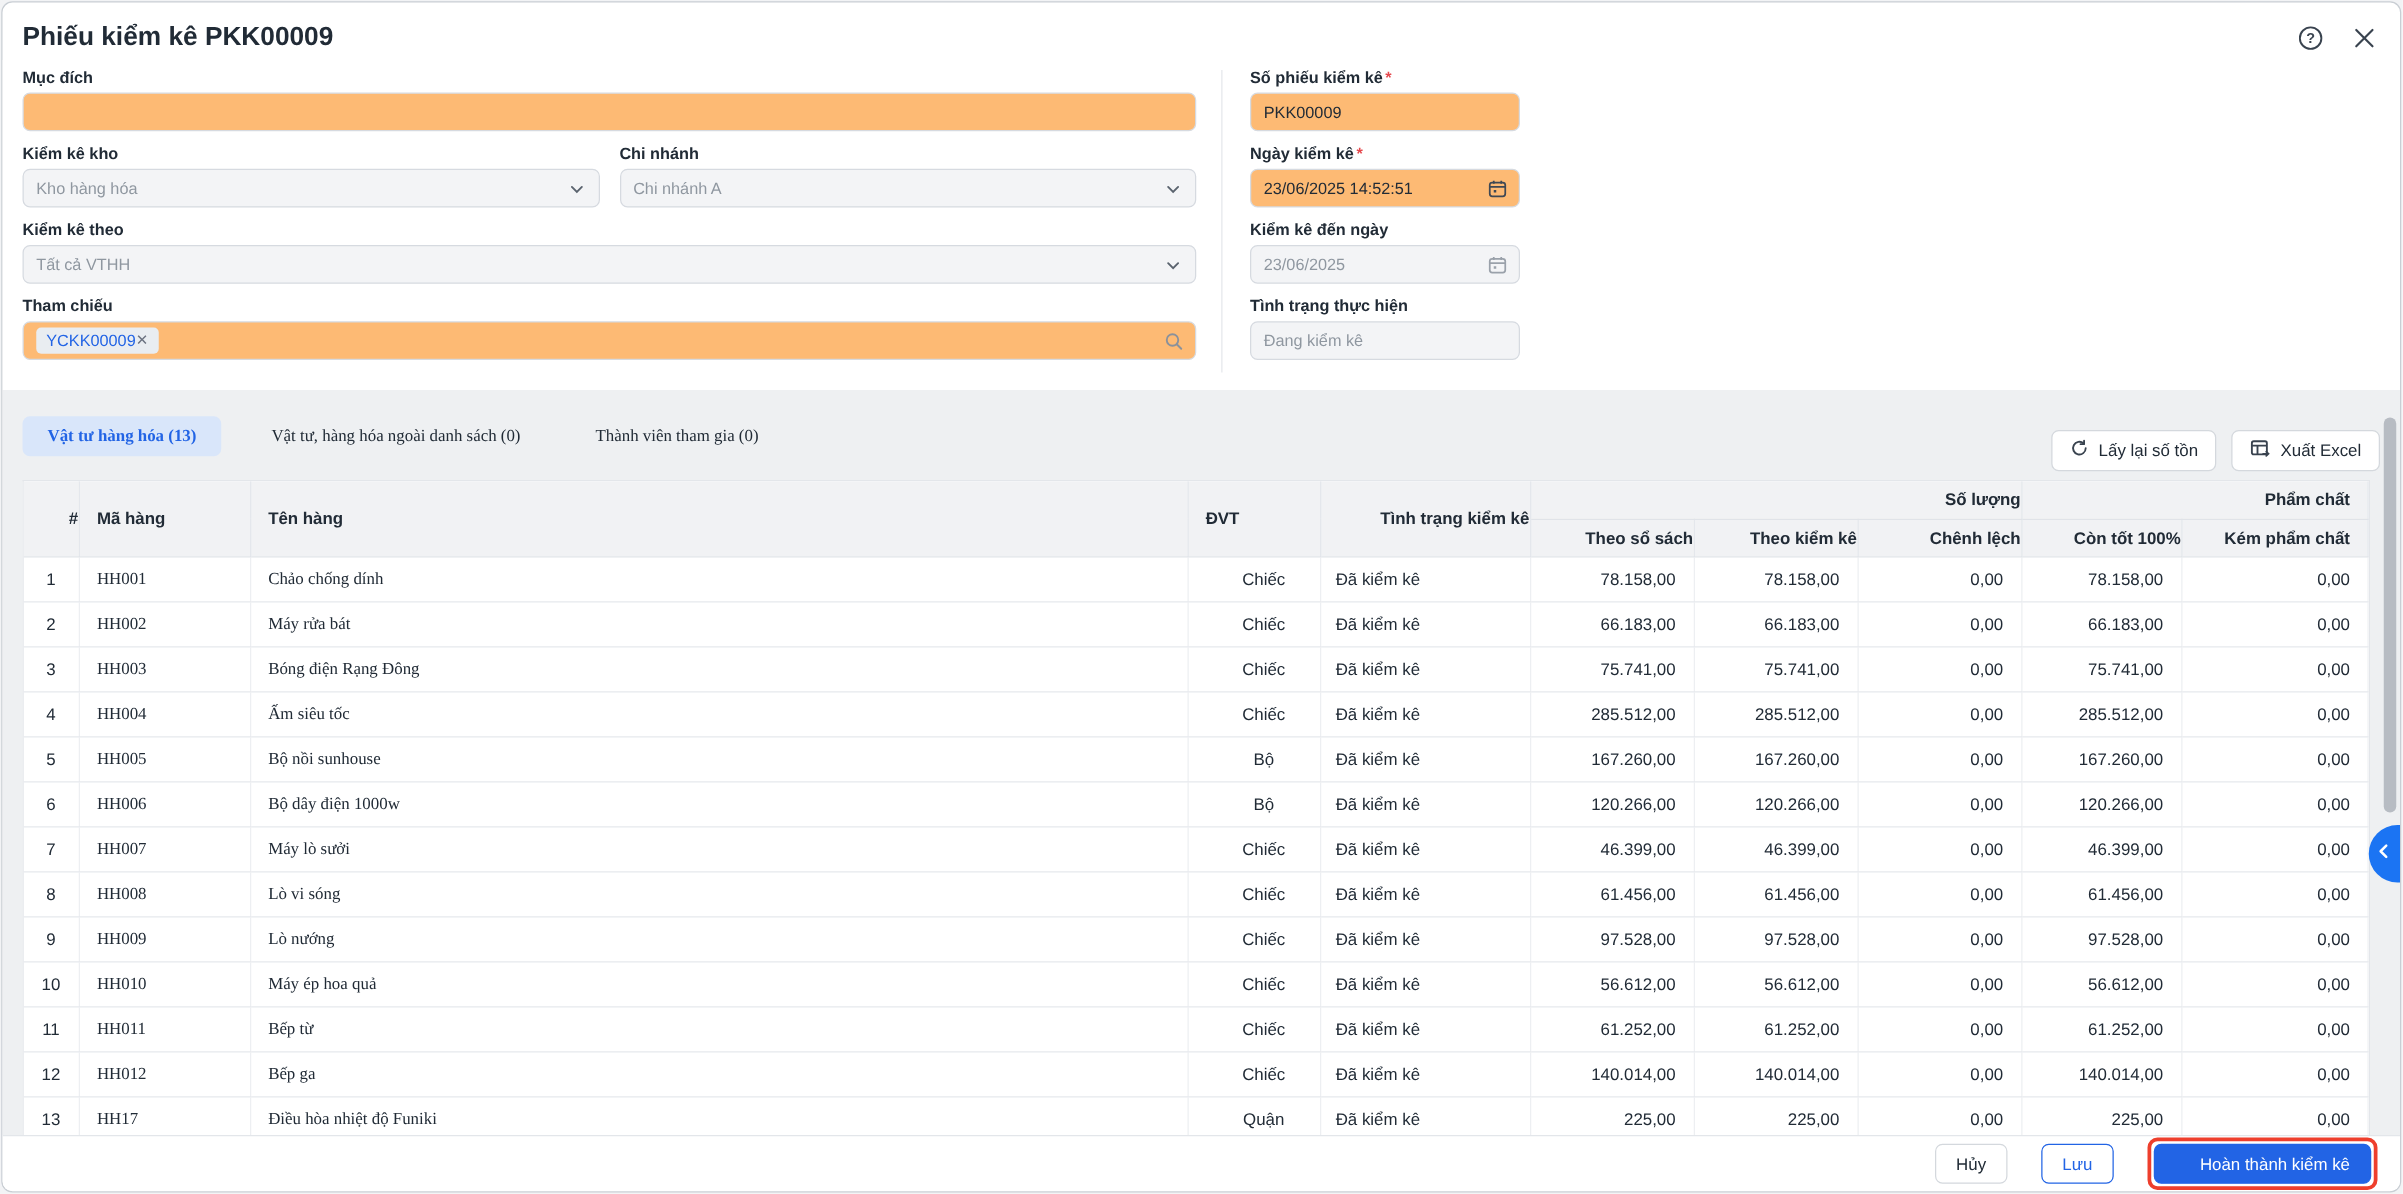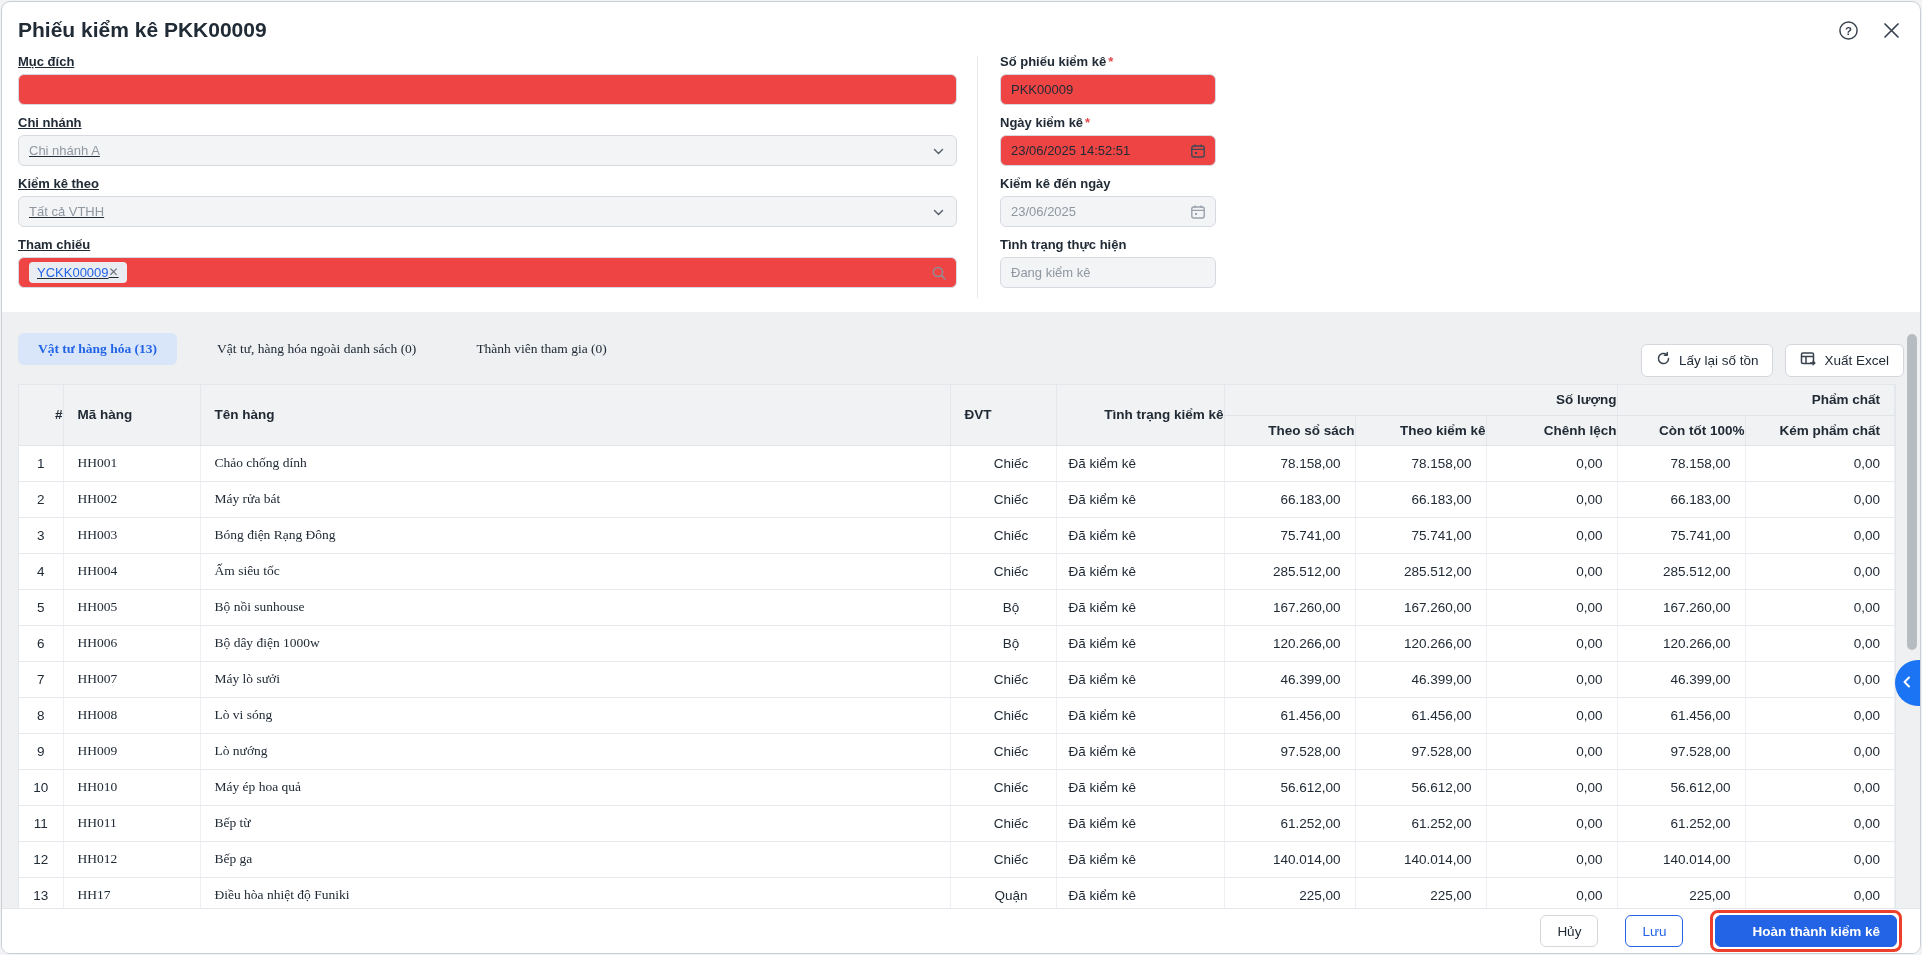--- a/index.html
+++ b/index.html
@@ -7,27 +7,27 @@
   .modal { position:relative; width:1920px; height:953px; margin:1px; background:#fff; border:1px solid #c9ced4; border-radius:9px; overflow:hidden; display:flex; flex-direction:column; }
 
   
   .title-row { display:flex; align-items:center; padding:16px 20px 6px 16px; }
   .page-title { font-size:21px; font-weight:700; flex:1; }
   .hdr-icons { display:flex; align-items:center; gap:24px; color:#39434f; }
   .icon-btn { cursor:pointer; display:flex; align-items:center; justify-content:center; background:none; border:none; color:#39434f; }
 
   
   .form-wrap { display:flex; padding:6px 16px 14px; background:#fff; }
-  .form-left { width:939px;text-decoration:underline; }
+  .form-left { width:939px; }
   .form-divider { width:1px; background:#e5e8ec; margin:2px 0 0 20px; }
   .form-right { width:216px; margin-left:22px; }
   .field { margin-bottom:10px; }
   .field .lbl { display:block; font-size:13px; font-weight:700; margin-bottom:5px; color:#212b36; }
   .req { color:#e5484d; font-weight:700; margin-left:2px; }
-  .control { position:relative; height:31px; border:1px solid #d6dae0; border-radius:6px; background:#ef4444; display:flex; align-items:center; padding:0 10px; font-size:13px; }
+  .control { position:relative; height:31px; border:1px solid #d6dae0; border-radius:6px; background:#fdba74; display:flex; align-items:center; padding:0 10px; font-size:13px; }
   input.control { width:100%; outline:none; color:#212b36; }
   .control.disabled { background:#f3f4f6; color:#8f97a0; }
   .duo { display:flex; gap:16px; }
   .duo .field { flex:1; margin-bottom:10px; }
   .select .chev { position:absolute; right:11px; top:9px; }
   .with-icon .tail-ico { position:absolute; right:9px; top:7px; }
   .chip { display:inline-flex; align-items:center; gap:0; background:#e9edf1; border-radius:4px; padding:3px 8px; color:#2264e5; font-size:13px; line-height:15px; }
   .chip .x { color:#6b7280; font-size:12px; cursor:pointer; }
   .date-val { flex:1; color:#212b36; }
   .control.disabled .date-val { color:#8f97a0; }
@@ -51,21 +51,21 @@
   td.c-center { text-align:center; padding:0; }
   td.c-num { text-align:right; padding-right:14px; }
   td.cell-name, td.cell-code { padding-left:14px;font-family:Liberation Serif, serif; }
   td.cell-unit { padding-left:24px;text-align:center; }
   td.cell-status { padding-left:12px; }
 
   
   .footer { height:47px; background:#fff; border-top:1px solid #e3e6ea; display:flex; align-items:center; justify-content:flex-end; padding-right:18px; gap:27px; }
   .btn { height:32px; padding:0 16px; border-radius:6px; font-size:13.5px; cursor:pointer; background:#fff; border:1px solid #d4d8dd; color:#212b36; }
   .btn.outline-blue { border-color:#2264e5; color:#2264e5; }
-  .btn.primary { background:#2264e5; border:1px solid #2264e5; color:#fff; font-weight:700;padding-left:36px; }
+  .btn.primary { background:#2264e5; border:1px solid #2264e5; color:#fff; font-weight:400;padding-left:36px; }
   .annotation { border:3px solid #ee3f2d; border-radius:8px; padding:2px; display:inline-flex; background:transparent; }
 
   
   .scroll-thumb { position:absolute; right:3px; top:332px; width:10px; height:316px; background:#b7bcc3; border-radius:5px; }
   .panel-handle { position:absolute; right:0; top:658px; width:25px; height:46px; background:#1b74f3; border-radius:23px 0 0 23px; display:flex; align-items:center; justify-content:center; padding-right:2px; cursor:pointer; }
 </style>
 </head>
 <body>
 
 <div class="modal">
@@ -87,20 +87,29 @@
     </div>
   </div>
 
   <div class="form-wrap">
     <div class="form-left">
       <div class="field">
         <span class="lbl">Mục đích</span>
         <input class="control" value="" style="">
       </div>
       <div class="duo">
+        <div class="field">
+          <span class="lbl">Kiểm kê kho</span>
+          <div class="control select disabled">
+            <span>Kho hàng hóa</span>
+            <span class="chev"><svg width="13" height="13" viewBox="0 0 13 13">
+                  <path d="M2.5 4.5 L6.5 8.5 L10.5 4.5" fill="none" stroke="#5a636e" stroke-width="1.5" stroke-linecap="round"></path>
+                </svg></span>
+          </div>
+        </div>
         <div class="field">
           <span class="lbl">Chi nhánh</span>
           <div class="control select disabled">
             <span>Chi nhánh A</span>
             <span class="chev"><svg width="13" height="13" viewBox="0 0 13 13">
                   <path d="M2.5 4.5 L6.5 8.5 L10.5 4.5" fill="none" stroke="#5a636e" stroke-width="1.5" stroke-linecap="round"></path>
                 </svg></span>
           </div>
         </div>
       </div>

